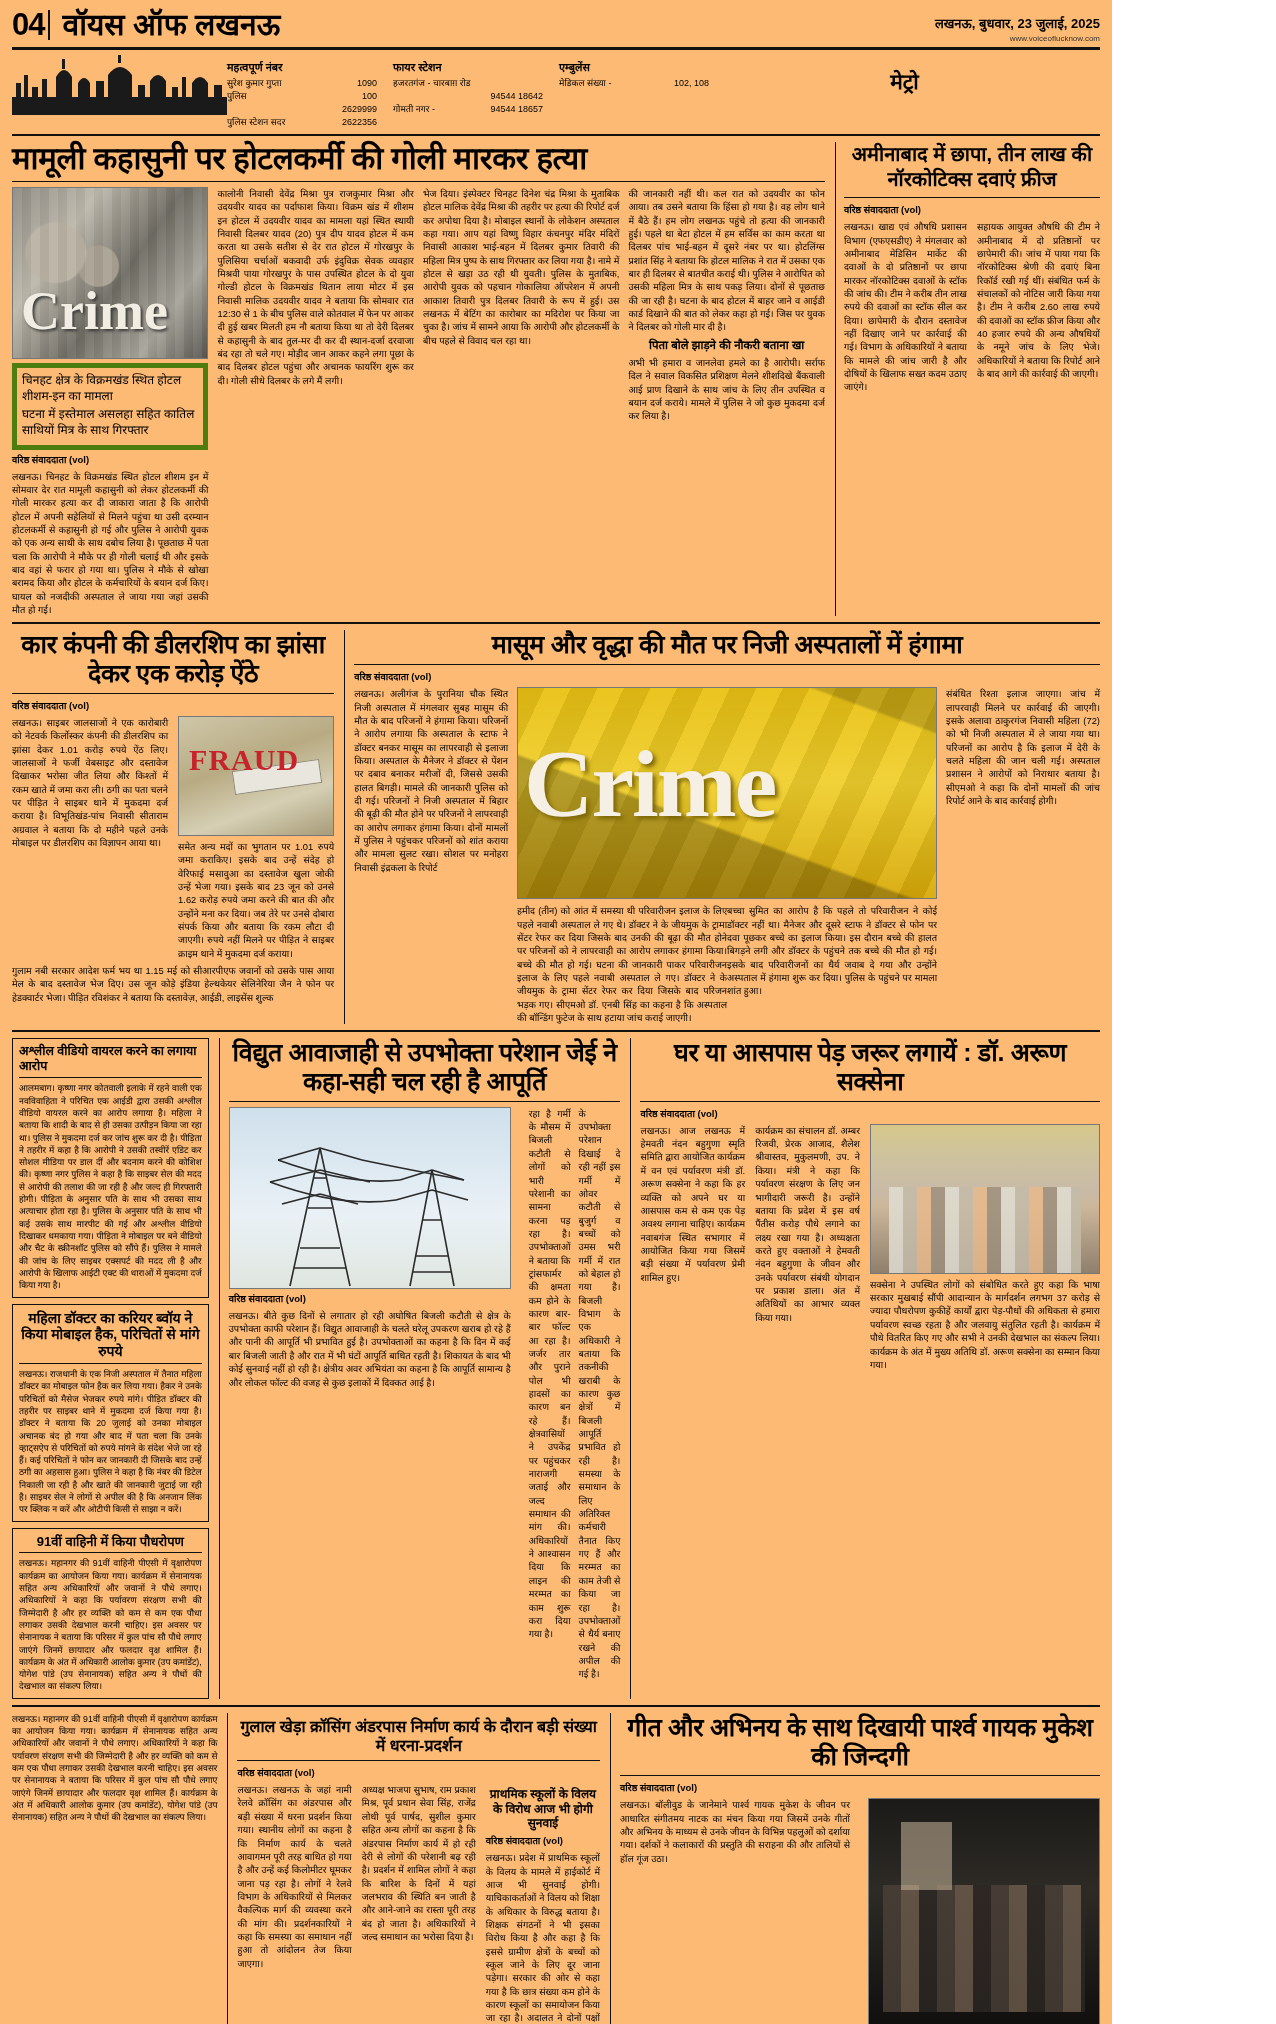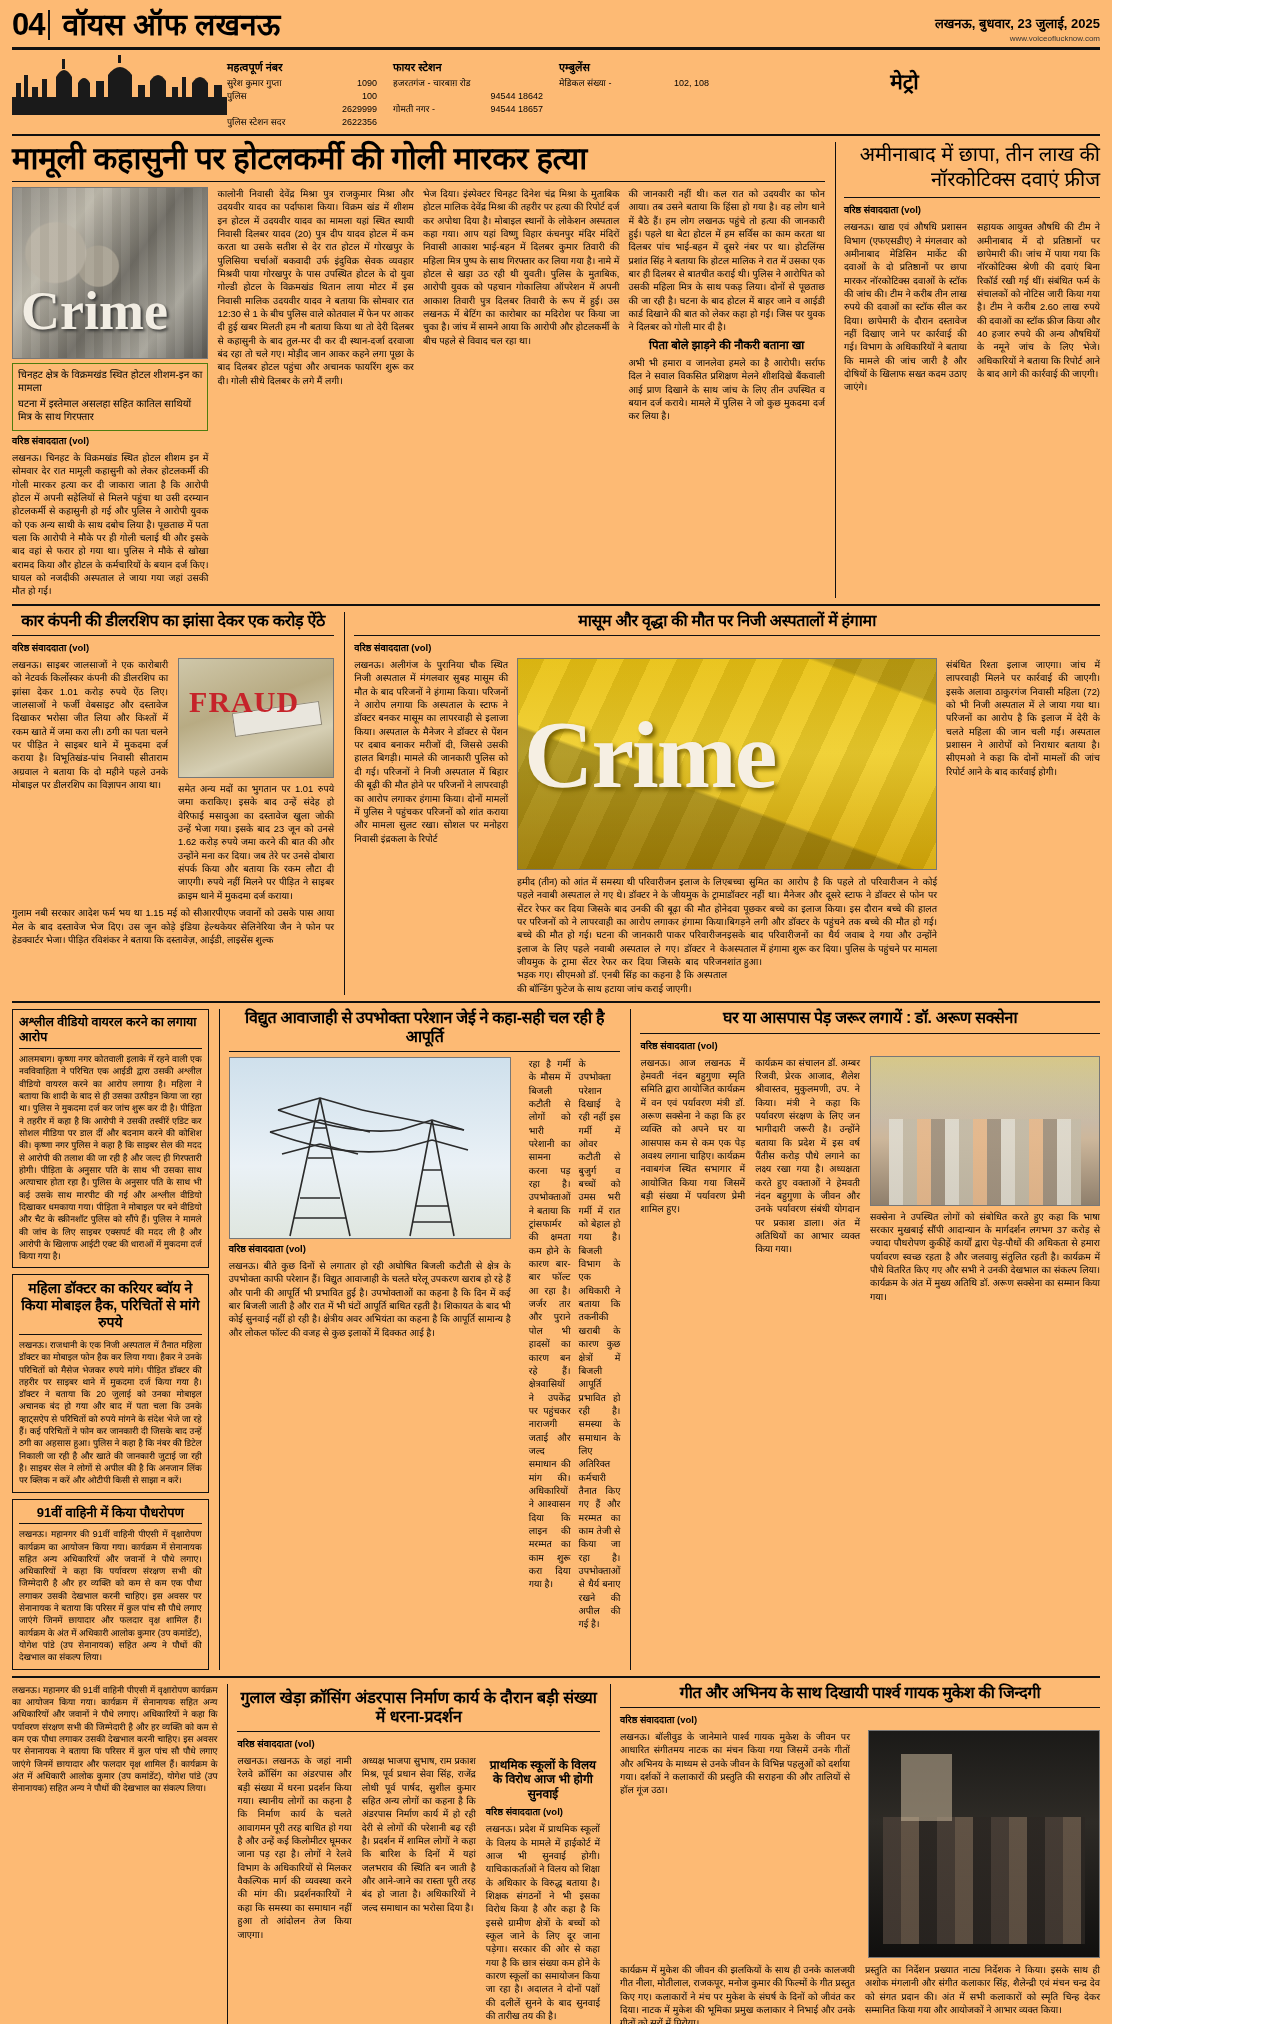--- a/index.html
+++ b/index.html
@@ -95,41 +95,41 @@
     font-size: 31px;
     font-weight: bold;
     line-height: 1.12;
     letter-spacing: -0.3px;
     border-bottom: 1px solid #111;
     padding-bottom: 4px;
     margin-bottom: 5px;
   }
   .headline-rail {
     font-size: 20px;
-    font-weight: normal;
+    font-weight: bold;
     line-height: 1.25;
-    text-align: right;
+    text-align: center;
     margin-bottom: 4px;
   }
 
   .cols4 { display: flex; gap: 9px; }
   .c { flex: 1 1 0; }
 
   
   .photo {
     width: 100%;
     position: relative;
     overflow: hidden;
     border: 1px solid #777;
     background: #ccc;
   }
   .ph-cap {
-    font-size: 10px;
+    font-size: 12px;
     line-height: 1.35;
-    border: 1px solid #4d7c0f;
+    border: 5px solid #4d7c0f;
     padding: 4px 5px;
     margin-top: 4px;
   }
   .ph-cap div { margin-bottom: 2px; }
 
   
   .img-crime-cuffs {
     height: 172px;
     background:
       radial-gradient(circle at 22% 38%, #b9b2a4 0 16%, transparent 17%),
@@ -259,21 +259,21 @@
   }
   .box-head {
     font-size: 12.5px;
     font-weight: bold;
     border-bottom: 1px solid #111;
     padding-bottom: 3px;
     margin-bottom: 4px;
     line-height: 1.2;
   }
   .sec-headline {
-    font-size: 16px;
+    font-size: 25px;
     font-weight: bold;
     line-height: 1.15;
     text-align: center;
     letter-spacing: -0.3px;
   }
   .row { display: flex; gap: 10px; }
   .divline-v { border-left: 1px solid #111; }
 
   .mini-head {
     font-size: 16px;

